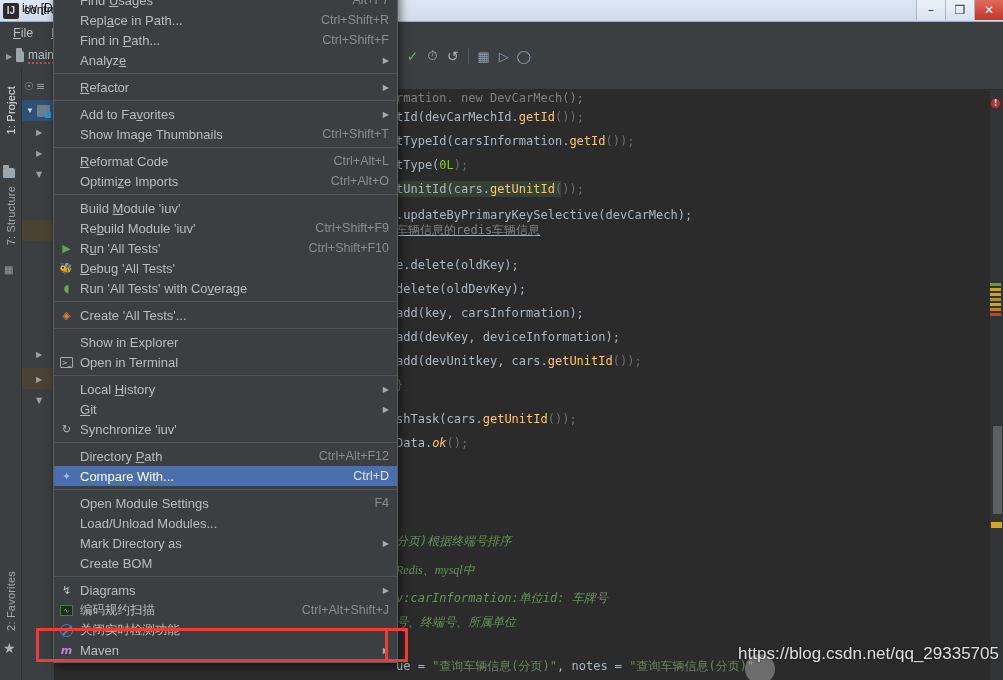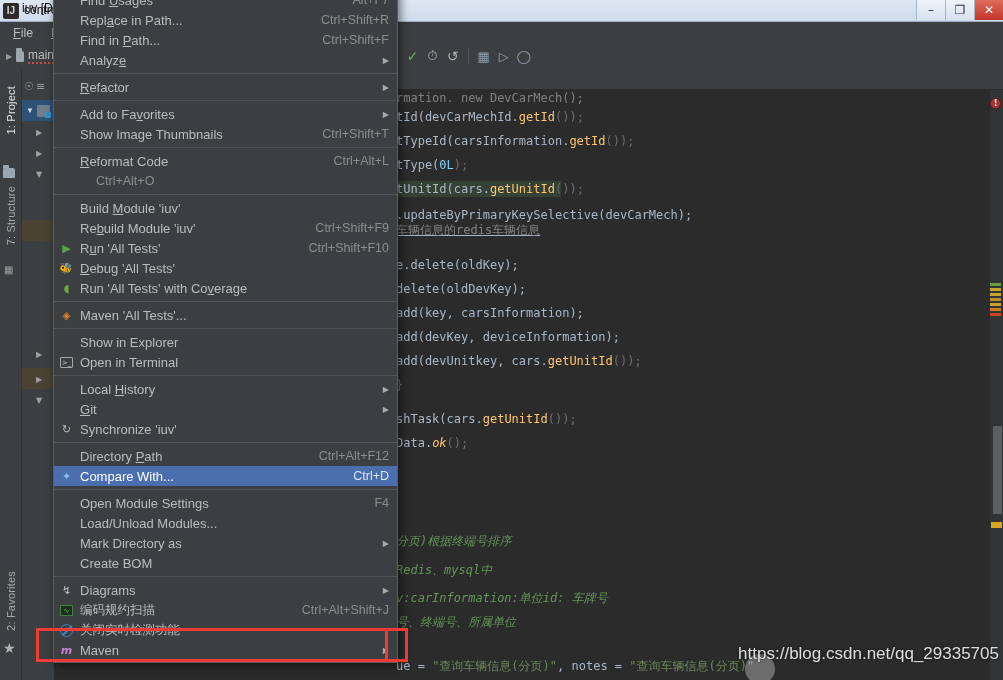--- a/index.html
+++ b/index.html
@@ -117,21 +117,21 @@
   .code-line {
     position: absolute;
     left: 0;
     font-family: "DejaVu Sans Mono", monospace;
     font-size: 12px;
     white-space: pre;
     color: #a9b7c6;
   }
   .cm { color: #629755; font-style: italic; }
   .cm2 { color: #808080; }
-  .num { color: #7dd3fc; }
+  .num { color: #84cc16; }
   .str { color: #6a8759; }
   .mth { color: #ffc66d; }
   .punc { color: #6e6e6e; }
   .ital { font-style: italic; }
 
   .sel-strip {
     position: absolute; background: #344134;
   }
 
   
@@ -378,21 +378,21 @@
         <div class="code-line" style="left: 396px; top: 168px;"><span class="">e.delete(oldKey);</span></div>
         <div class="code-line" style="left: 396px; top: 192px;"><span class="">delete(oldDevKey);</span></div>
         <div class="code-line" style="left: 396px; top: 216px;"><span class="">add(key, carsInformation);</span></div>
         <div class="code-line" style="left: 396px; top: 240px;"><span class="">add(devKey, deviceInformation);</span></div>
         <div class="code-line" style="left: 396px; top: 264px;"><span class="">add(devUnitkey, cars.</span><span class="mth">getUnitId</span><span class="punc">());</span></div>
         <div class="code-line" style="left: 396px; top: 288px;"><span class="punc">}</span></div>
         <div class="code-line" style="left: 396px; top: 312px;"><span class=""></span></div>
         <div class="code-line" style="left: 396px; top: 322px;"><span class="">shTask(cars.</span><span class="mth">getUnitId</span><span class="punc">());</span></div>
         <div class="code-line" style="left: 396px; top: 346px;"><span class="">Data.</span><span class="mth ital">ok</span><span class="punc">();</span></div>
         <div class="code-line" style="left: 396px; top: 443px;"><span class="cm">分页)根据终端号排序</span></div>
-        <div class="code-line" style="left: 396px; top: 472px;"><span class="cm">Redis、mysql中</span></div>
+        <div class="code-line" style="left: 396px; top: 472px; font-family: Liberation Serif, serif;"><span class="cm">Redis、mysql中</span></div>
         <div class="code-line" style="left: 396px; top: 500px;"><span class="cm">v:carInformation:单位id: 车牌号</span></div>
         <div class="code-line" style="left: 396px; top: 524px;"><span class="cm">号、终端号、所属单位</span></div>
         <div class="code-line" style="left: 396px; top: 568px;"><span class="">ue = </span><span class="str">"查询车辆信息(分页)"</span><span class="">, notes = </span><span class="str">"查询车辆信息(分页)"</span></div>
       </div>
   </div>
 
   <div class="markerbar">
     <div class="err-badge">!</div>
     <div id="markers-root">
         <div class="mk" style="top: 193px; background: rgb(106, 154, 58);"></div>
@@ -496,20 +496,21 @@
       <div class="mi">
         <span class="label">Show Image Thumbnails</span>
         <span class="accel">Ctrl+Shift+T</span>
       </div>
       <div class="msep"></div>
       <div class="mi">
         <span class="label"><span class="u">R</span>eformat Code</span>
         <span class="accel">Ctrl+Alt+L</span>
       </div>
       <div class="mi">
+        <span class="label">Optimi<span class="u">z</span>e Imports</span>
         <span class="accel">Ctrl+Alt+O</span>
       </div>
       <div class="msep"></div>
       <div class="mi">
         <span class="label">Build <span class="u">M</span>odule 'iuv'</span>
       </div>
       <div class="mi">
         <span class="label">Re<span class="u">b</span>uild Module 'iuv'</span>
         <span class="accel">Ctrl+Shift+F9</span>
       </div>
@@ -522,21 +523,21 @@
         <span class="mico ico-debug">🐝</span>
         <span class="label"><span class="u">D</span>ebug 'All Tests'</span>
       </div>
       <div class="mi">
         <span class="mico ico-cov">◖</span>
         <span class="label">Run 'All Tests' with Co<span class="u">v</span>erage</span>
       </div>
       <div class="msep"></div>
       <div class="mi">
         <span class="mico ico-create">◈</span>
-        <span class="label">Maven 'All Tests'...</span>
+        <span class="label">Create 'All Tests'...</span>
       </div>
       <div class="msep"></div>
       <div class="mi">
         <span class="label">Show in Explorer</span>
       </div>
       <div class="mi">
         <span class="mico">
           <span class="ico-term">&gt;_</span>
         </span>
         <span class="label">Open in Terminal</span>

